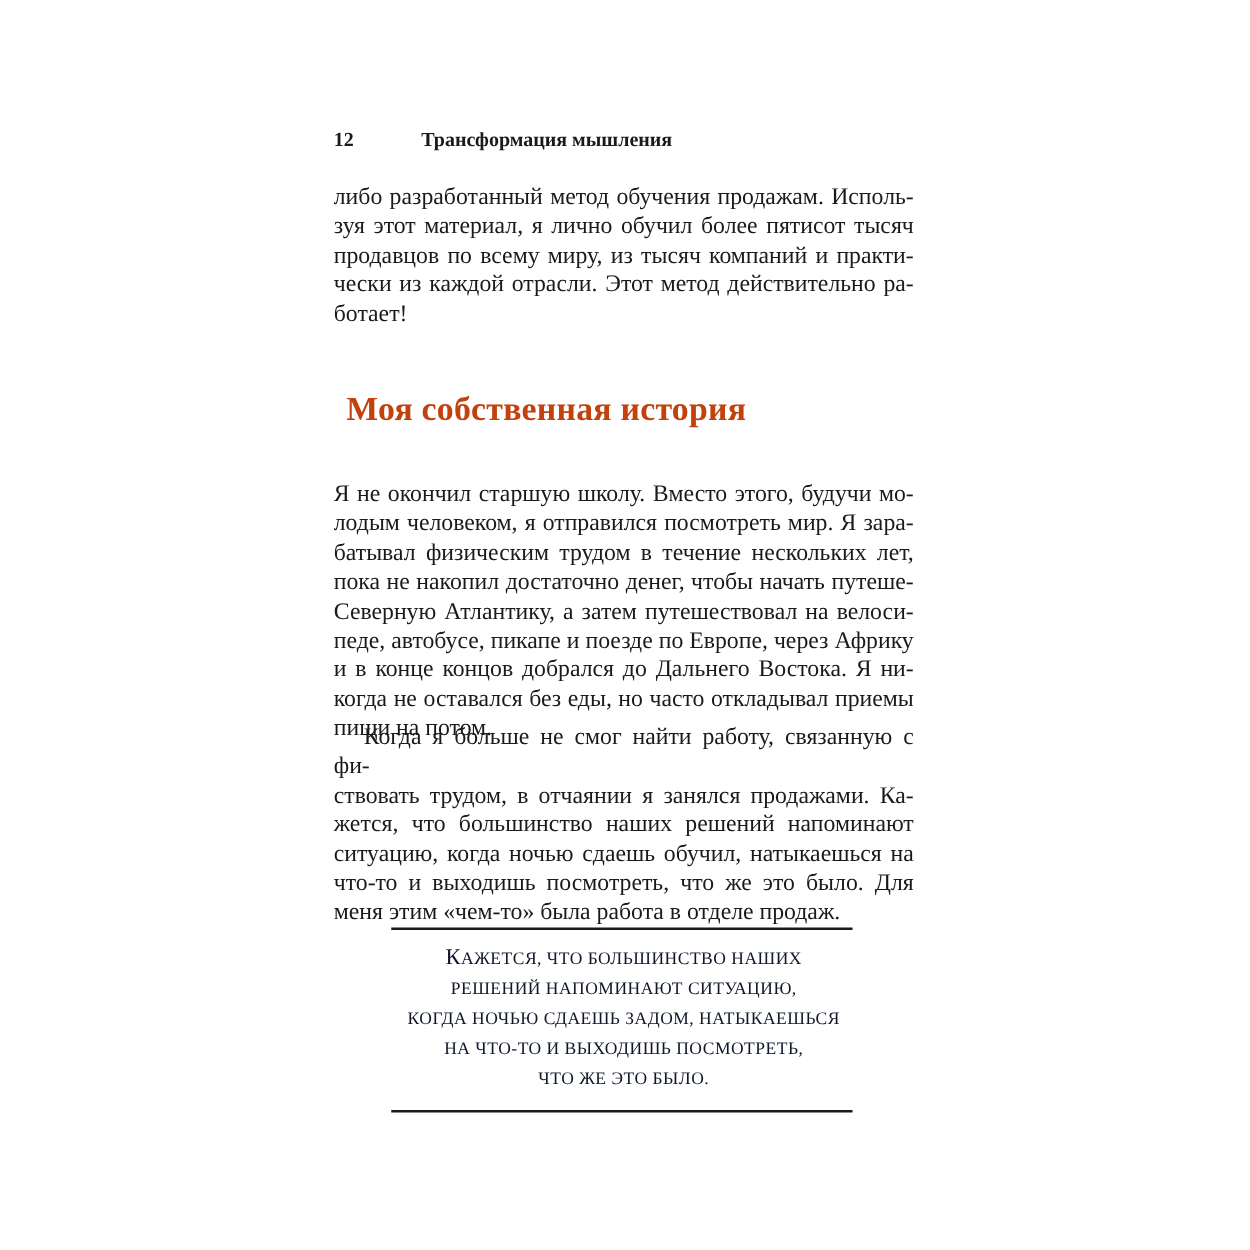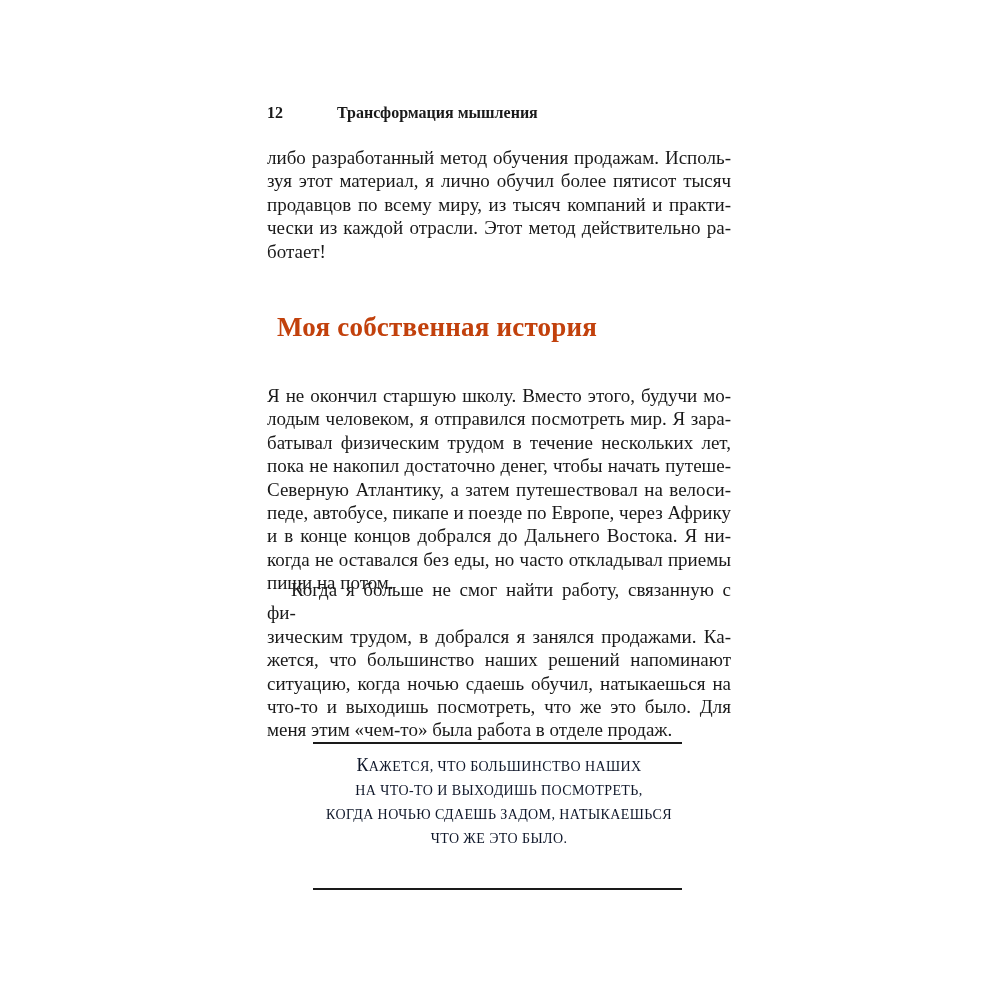--- a/index.html
+++ b/index.html
@@ -102,29 +102,30 @@
     <div class="pline">пока не накопил достаточно денег, чтобы начать путеше-</div>
     <div class="pline">Северную Атлантику, а затем путешествовал на велоси-</div>
     <div class="pline">педе, автобусе, пикапе и поезде по Европе, через Африку</div>
     <div class="pline">и в конце концов добрался до Дальнего Востока. Я ни-</div>
     <div class="pline"><span>когда не оставался без еды, но часто </span><span class="em">откладывал</span><span> приемы</span></div>
     <div class="pline last">пищи на потом.</div>
   </div>
 
   <div class="para p3">
     <div class="pline indent">Когда я больше не смог найти работу, связанную с фи-</div>
-    <div class="pline">зическим трудом, в добрался я занялся продажами. Ка-</div>
+    <div class="pline">ствовать трудом, в отчаянии я занялся продажами. Ка-</div>
     <div class="pline">жется, что большинство наших решений напоминают</div>
     <div class="pline">ситуацию, когда ночью сдаешь обучил, натыкаешься на</div>
     <div class="pline">что-то и выходишь посмотреть, что же это было. Для</div>
     <div class="pline last">меня этим «чем-то» была работа в отделе продаж.</div>
   </div>
 
   <div class="quote-rule top"></div>
   <div class="pullquote-lines">
     <div class="qline">КАЖЕТСЯ, ЧТО БОЛЬШИНСТВО НАШИХ</div>
+    <div class="qline">РЕШЕНИЙ НАПОМИНАЮТ СИТУАЦИЮ,</div>
+    <div class="qline">КОГДА НОЧЬЮ СДАЕШЬ ЗАДОМ, НАТЫКАЕШЬСЯ</div>
     <div class="qline">НА ЧТО-ТО И ВЫХОДИШЬ ПОСМОТРЕТЬ,</div>
-    <div class="qline">КОГДА НОЧЬЮ СДАЕШЬ ЗАДОМ, НАТЫКАЕШЬСЯ</div>
     <div class="qline">ЧТО ЖЕ ЭТО БЫЛО.</div>
   </div>
   <div class="quote-rule bottom"></div>
 
 </div>
 
 </body></html>

